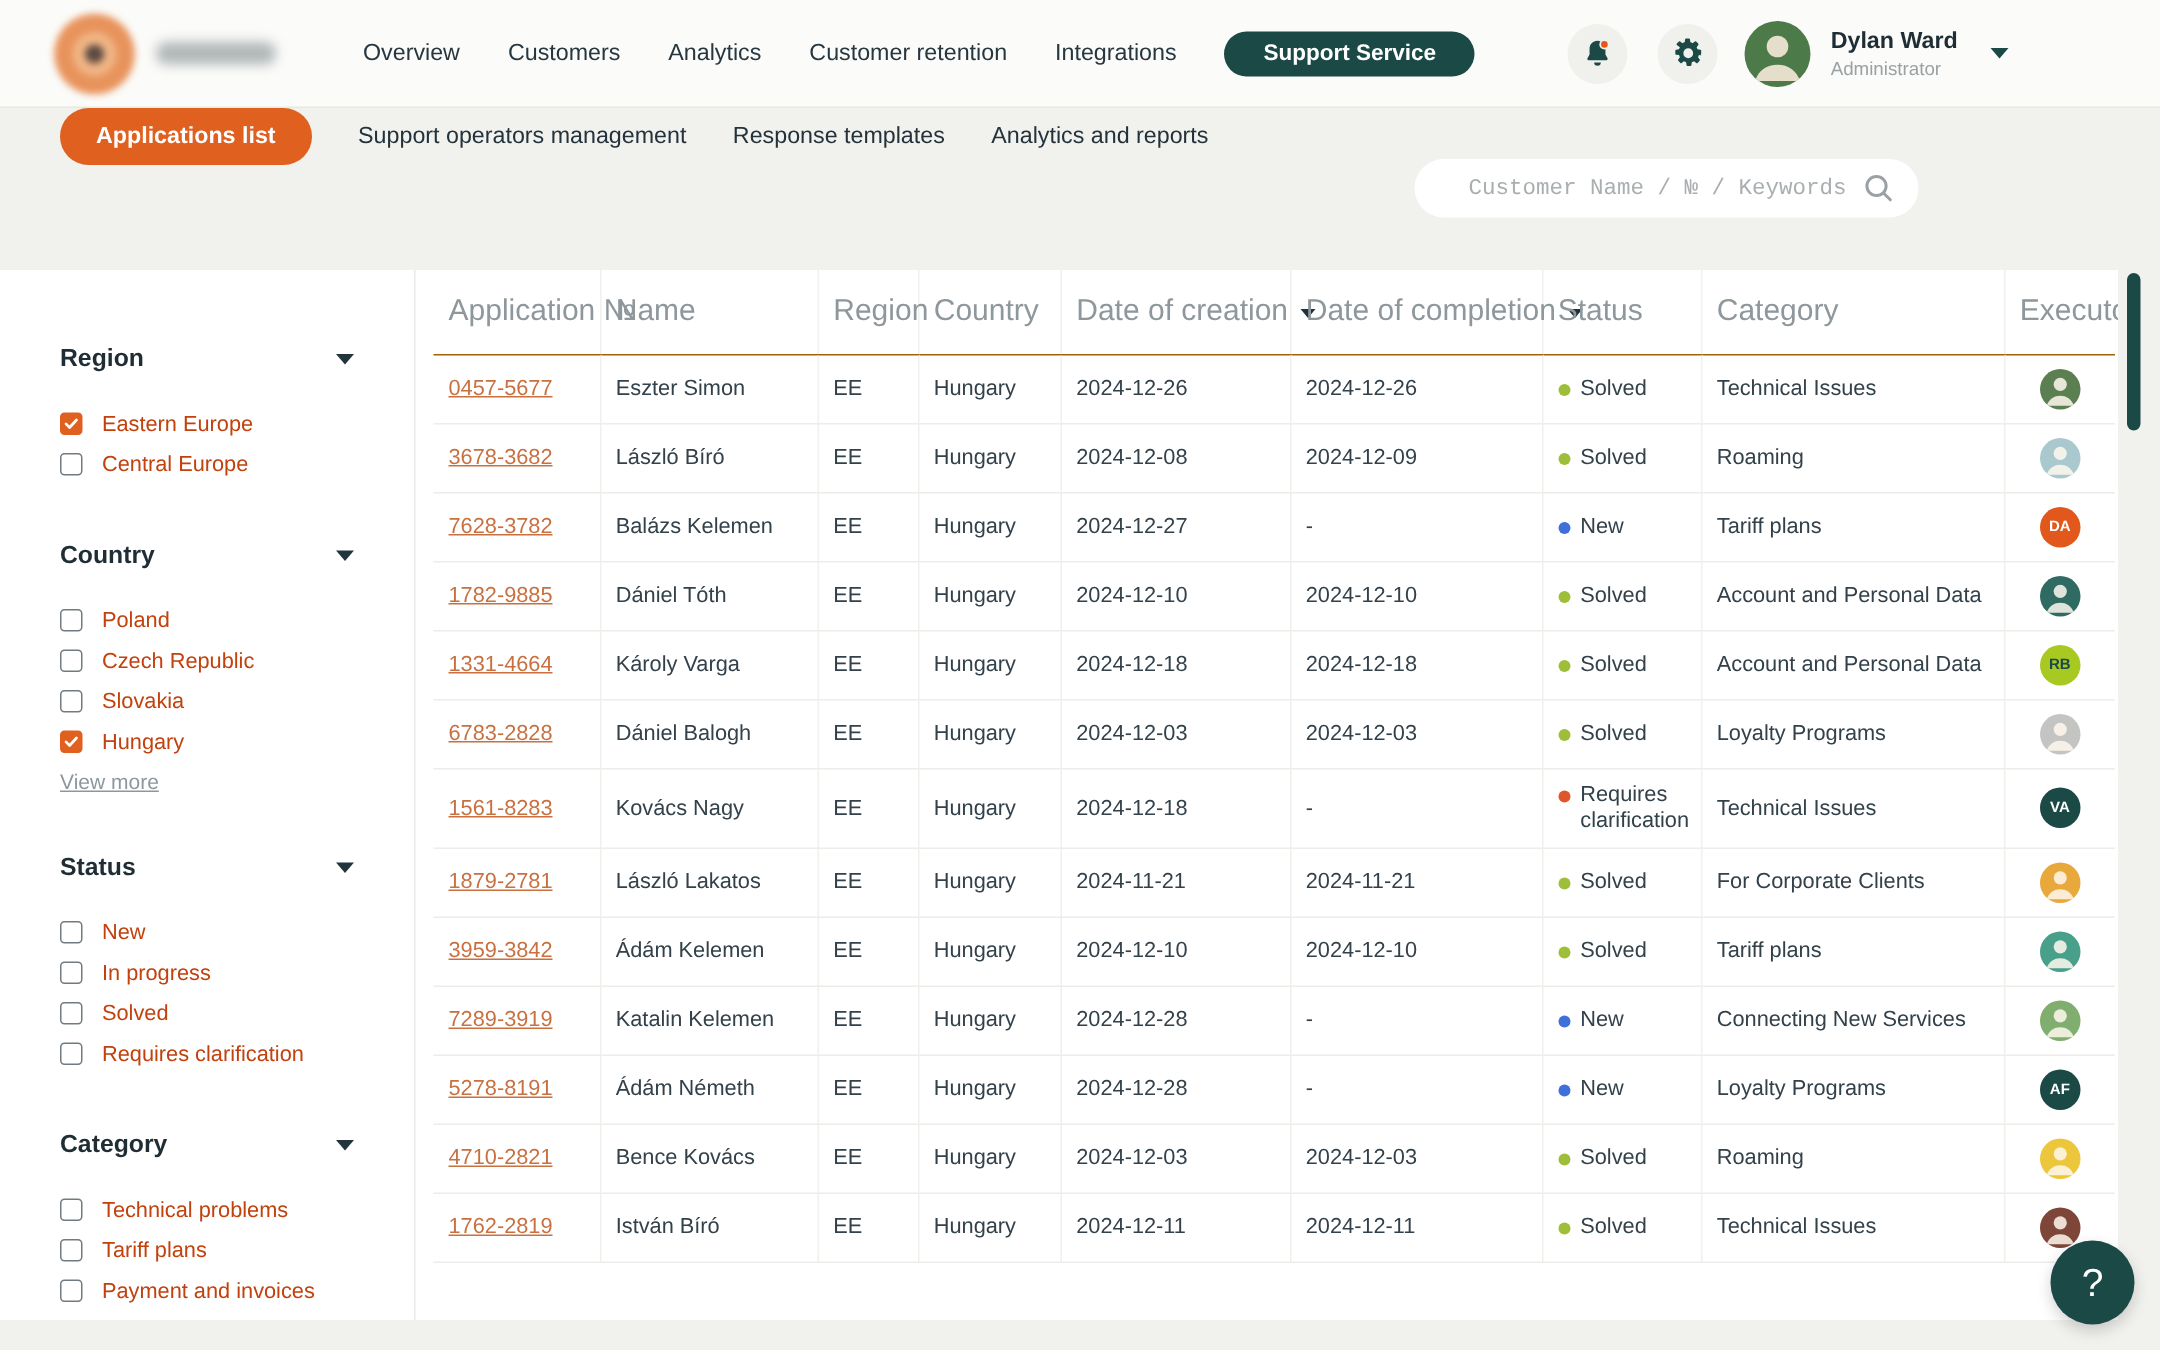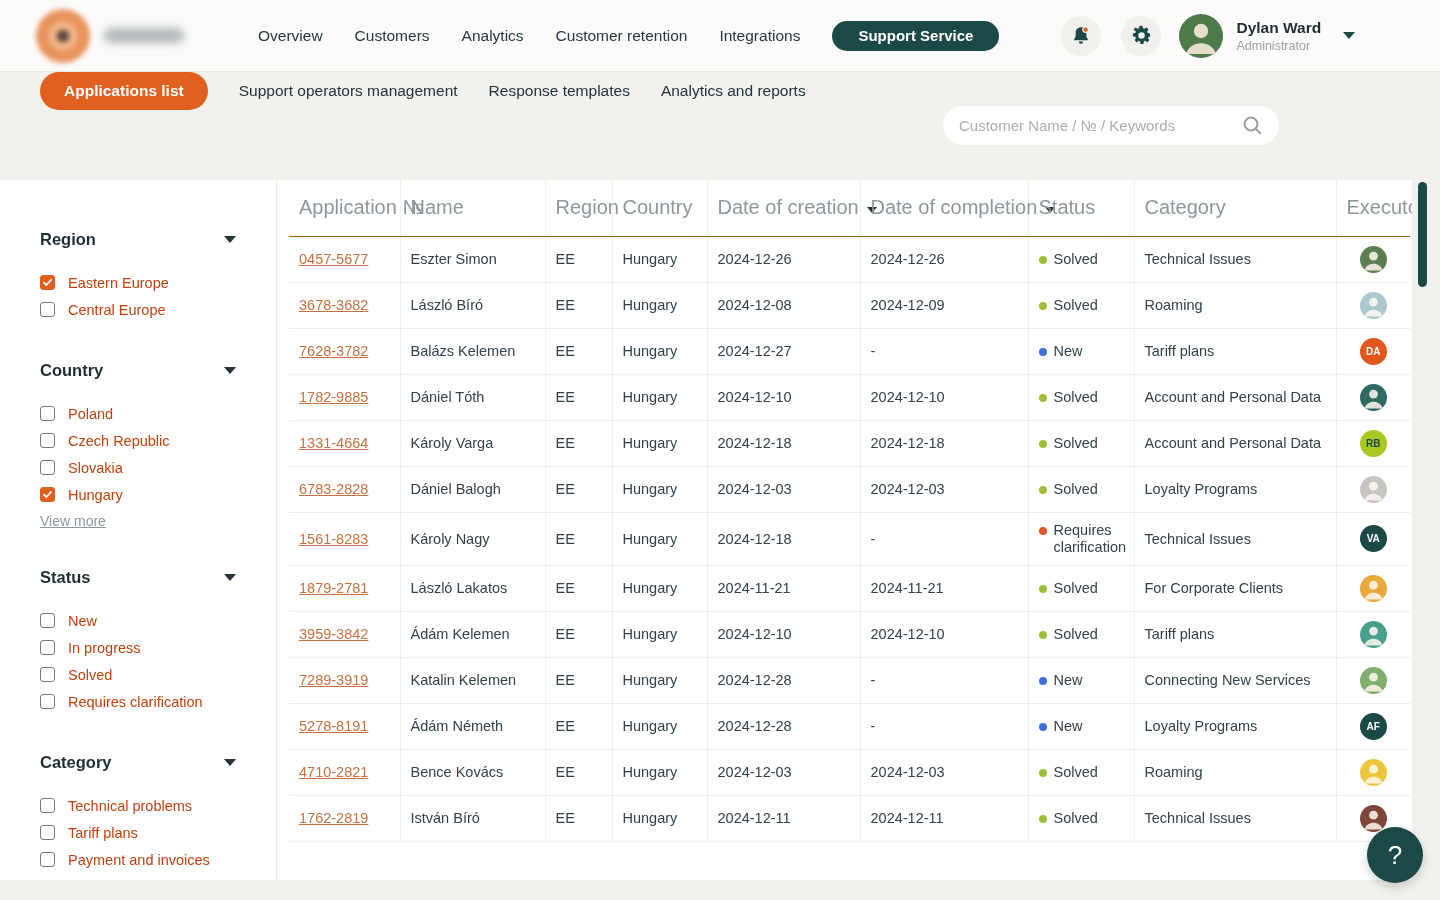--- a/index.html
+++ b/index.html
@@ -22,21 +22,21 @@
   .brand { display:flex; align-items:center; margin-left:36px; width:200px; }
   .logo-mark {
     width:54px; height:54px; border-radius:50%;
     background:radial-gradient(circle at 50% 50%, #5d4a42 0 16%, #f0b584 17% 38%, #e8935c 39% 70%, #f7cda6 71% 100%);
     filter:blur(2.5px);
   }
   .logo-text {
     width:80px; height:15px; margin-left:14px; border-radius:7px;
     background:#9aa1a4; filter:blur(4px); opacity:.75;
   }
-  .main-nav { display:flex; align-items:center; gap:32px; margin-left:22px; }
+  .main-nav { display:flex; align-items:center; gap:32px; margin-left:6px; }
   .nav-link { font-size:15.5px; color:#273740; cursor:pointer; }
   .support-btn {
     margin-left:32px;
     background:#1b4946; color:#fff; border:none; cursor:pointer;
     height:30px; padding:0 26px; border-radius:20px;
     font-family:"Liberation Sans", sans-serif;
     font-size:15px; font-weight:bold;
   }
   .top-icons { display:flex; align-items:center; gap:20px; margin-left:62px; }
   .icon-circle {
@@ -69,21 +69,21 @@
     background:#e0601f; color:#fff; font-weight:bold;
     padding:10px 24px; border-radius:20px;
   }
   .searchbox {
     position:absolute; right:41px; top:34px;
     width:336px; height:39px; background:#fff; border-radius:20px;
     display:flex; align-items:center; padding:0 16px;
   }
   .searchbox input {
     border:none; outline:none; flex:1; font-size:15px;
-    font-family:Liberation Sans, sans-serif; color:#b91c1c; background:transparent;
+    font-family:Liberation Mono, monospace; color:#b91c1c; background:transparent;margin-left:20px;
   }
   .searchbox input::placeholder { color:#a9aeb1; }
 
   
   .content {
     position:absolute; top:180px; left:0; width:1412px; height:700px;
     background:#fff; display:flex; overflow:hidden;
   }
 
   
@@ -458,21 +458,21 @@
                   <svg width="27" height="27" viewBox="0 0 27 27">
                     <circle cx="13.5" cy="10.2" r="4.4" fill="rgba(255,248,238,.85)"></circle>
                     <path d="M4.4 24.5c1.5-4.5 5-6.7 9.1-6.7s7.6 2.2 9.1 6.7z" fill="rgba(255,248,238,.85)"></path>
                   </svg>
                 </span>
               </span>
             </td>
           </tr>
           <tr>
             <td><a class="app-link">1561-8283</a></td>
-            <td>Károly Nagy</td>
+            <td>Kovács Nagy</td>
             <td>EE</td>
             <td>Hungary</td>
             <td>2024-12-18</td>
             <td>-</td>
             <td class="wrapcell">
               <span class="status-cell">
                 <span class="dot" style="background: rgb(224, 86, 43);"></span>
                 <span>Requires clarification</span>
               </span>
             </td>

